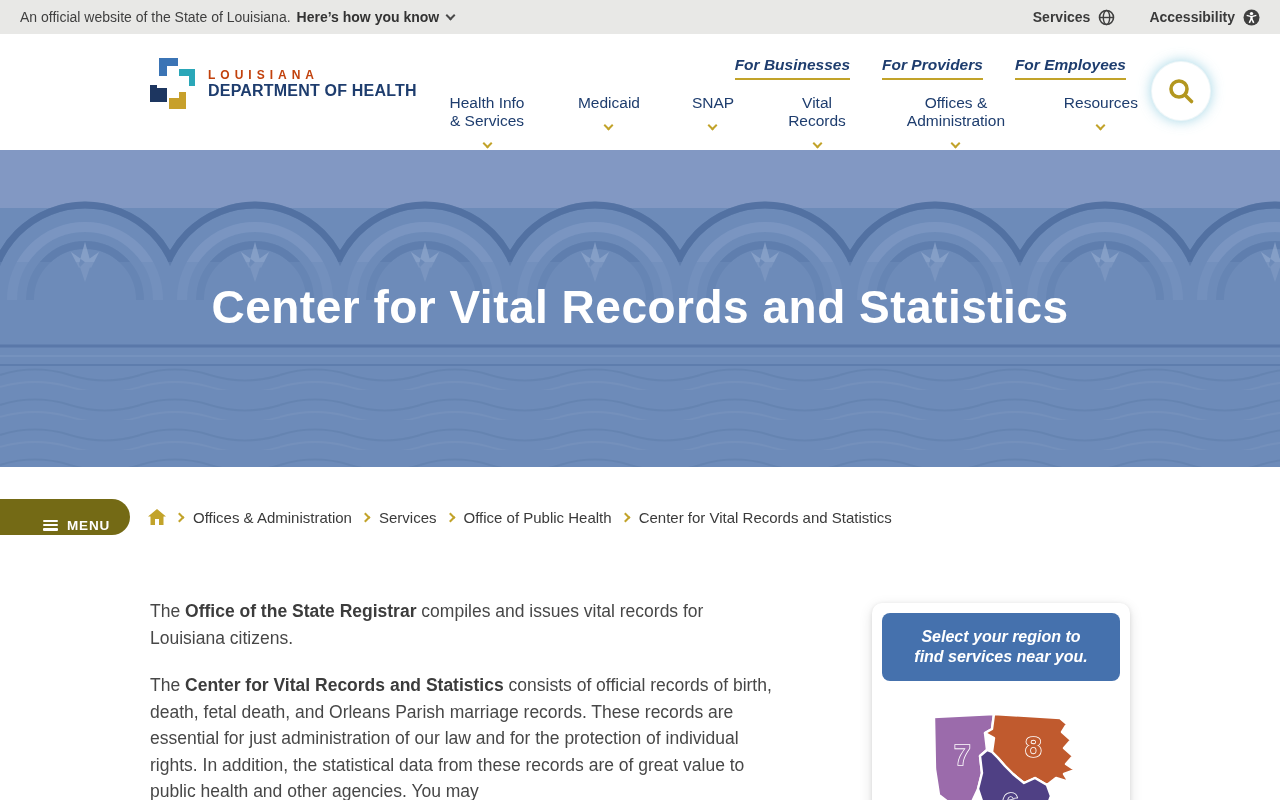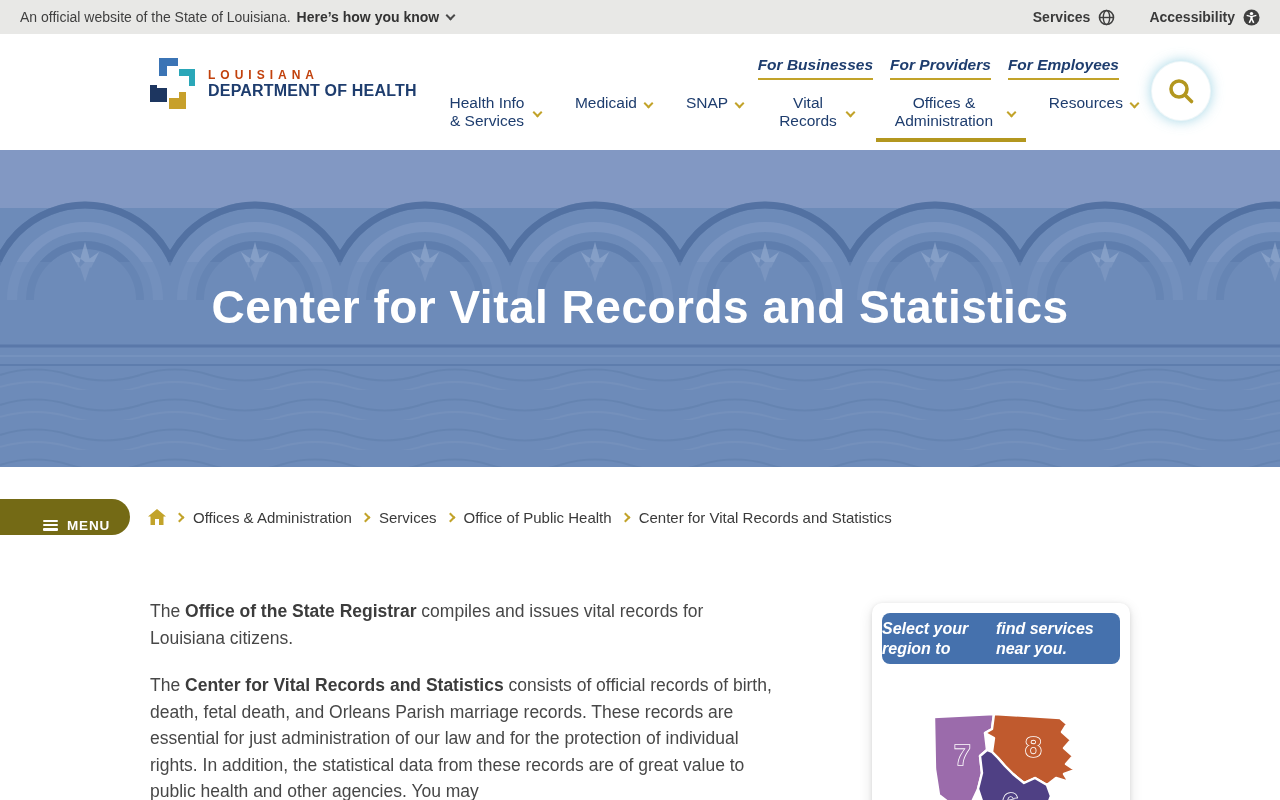--- a/index.html
+++ b/index.html
@@ -38,26 +38,26 @@
   .sq-blue{left:9px;top:0;width:19px;height:19px;background:#3b74b5;}
   .sq-teal{left:28px;top:11px;width:17px;height:17px;background:#2aa7b8;}
   .sq-navy{left:0;top:27px;width:17px;height:17px;background:#1d3660;}
   .sq-gold{left:19px;top:34px;width:17px;height:17px;background:#c7a02b;}
   .logo-cross{position:absolute;left:7px;top:8px;width:32px;height:32px;}
   .logo-cross:before{content:"";position:absolute;left:10px;top:0;width:12px;height:32px;background:#fff;}
   .logo-cross:after{content:"";position:absolute;left:0;top:10px;width:32px;height:12px;background:#fff;}
   .logo-text .state{font-size:12px;letter-spacing:5px;color:#c2410c;font-weight:bold;}
   .logo-text .dept{font-size:16px;font-weight:bold;color:var(--navy);letter-spacing:.2px;}
 
-  .utilnav{position:absolute;right:161px;top:22px;display:flex;gap:17px;text-align:center;}
+  .utilnav{position:absolute;right:154px;top:22px;display:flex;gap:32px;text-align:center;}
   .utilnav a{font-style:italic;color:var(--navy);font-size:15.5px;font-weight:bold;text-decoration:none;
     padding-bottom:4px;border-bottom:2px solid var(--gold);cursor:pointer;}
 
   .mainnav{position:absolute;left:448px;top:52px;width:690px;display:flex;align-items:flex-start;justify-content:space-between;}
-  .nav-item{display:flex;align-items:center;gap:8px;cursor:pointer;position:relative;padding-top:8px;}
+  .nav-item{display:flex;align-items:center;gap:8px;cursor:pointer;position:relative;padding-top:8px;flex-direction:column;}
   .nav-label{color:var(--navy);font-size:15.5px;text-align:center;line-height:1.15;}
   .nav-item .chev{margin-top:2px;}
   .nav-item.active:after{content:"";position:absolute;left:50%;transform:translateX(-50%);bottom:-12px;width:150px;height:3.5px;background:var(--gold-deep);}
   .w80{display:inline-block;width:78px;}
   .w62{display:inline-block;width:62px;}
   .w112{display:inline-block;width:112px;}
 
   .search-btn{position:absolute;right:70px;top:28px;width:58px;height:58px;border-radius:50%;background:#fff;
     box-shadow:0 0 0 1px #eef6f8, 0 0 14px rgba(110,190,215,.75);display:flex;align-items:center;justify-content:center;cursor:pointer;}
 
@@ -79,21 +79,21 @@
   .crumbs a.underlined{}
 
   
   .content{position:absolute;left:150px;top:598px;width:630px;font-size:17.5px;line-height:26.5px;color:var(--text);}
   .content p{margin-bottom:21px;}
   .content b{color:#3c3c3c;}
 
   
   .region-card{position:absolute;left:872px;top:603px;width:258px;height:240px;background:#fff;border-radius:10px;
     box-shadow:0 1px 4px rgba(0,0,0,.10), 0 4px 14px rgba(0,0,0,.12);padding:10px;}
-  .region-head{background:var(--card-blue);border-radius:8px;height:51px;display:flex;flex-direction:row;
+  .region-head{background:var(--card-blue);border-radius:8px;height:68px;display:flex;flex-direction:column;
     align-items:center;justify-content:center;color:#fff;font-style:italic;font-weight:bold;font-size:16px;line-height:1.25;}
   .region-map{position:absolute;left:25px;top:104px;}
   .region-map text{font-weight:bold;font-size:30px;stroke:#fff;stroke-width:1.6px;font-family:"Liberation Sans",sans-serif;}
 </style>
 </head>
 <body>
 
 <div id="page">
 
   <div class="topbar">

